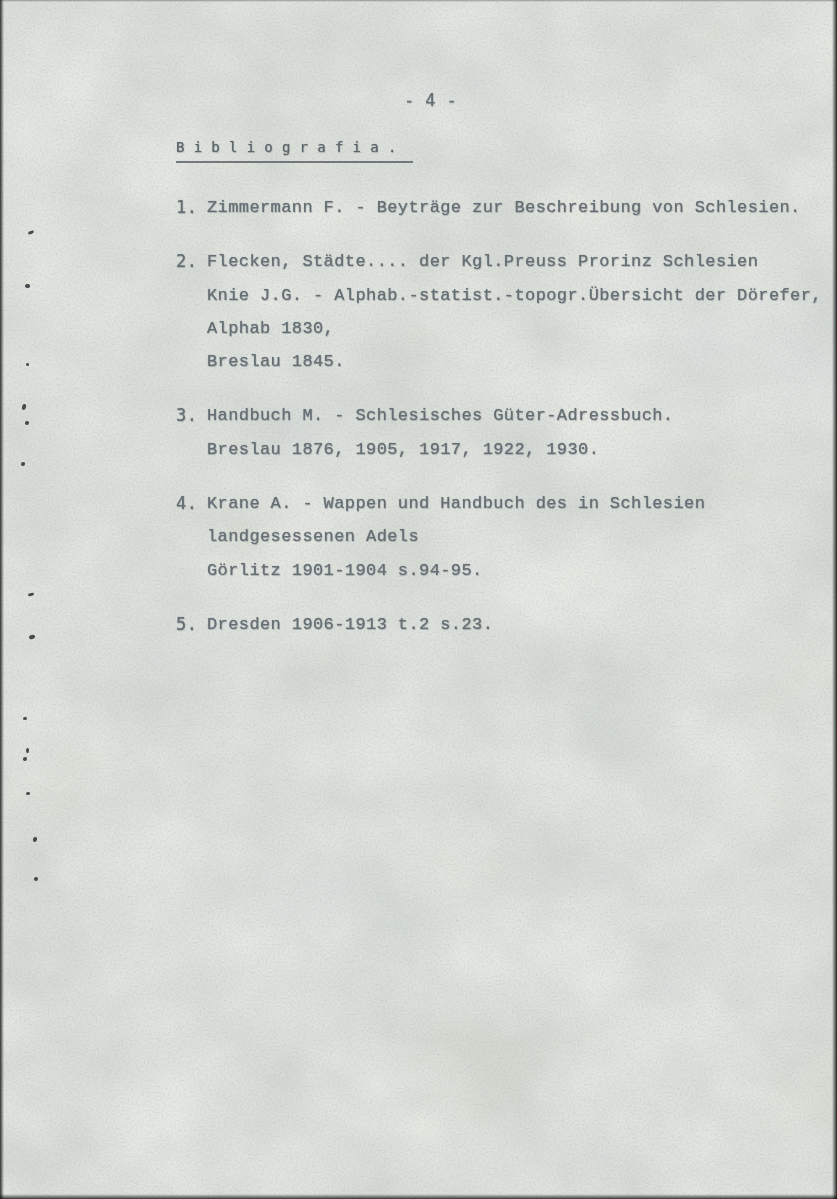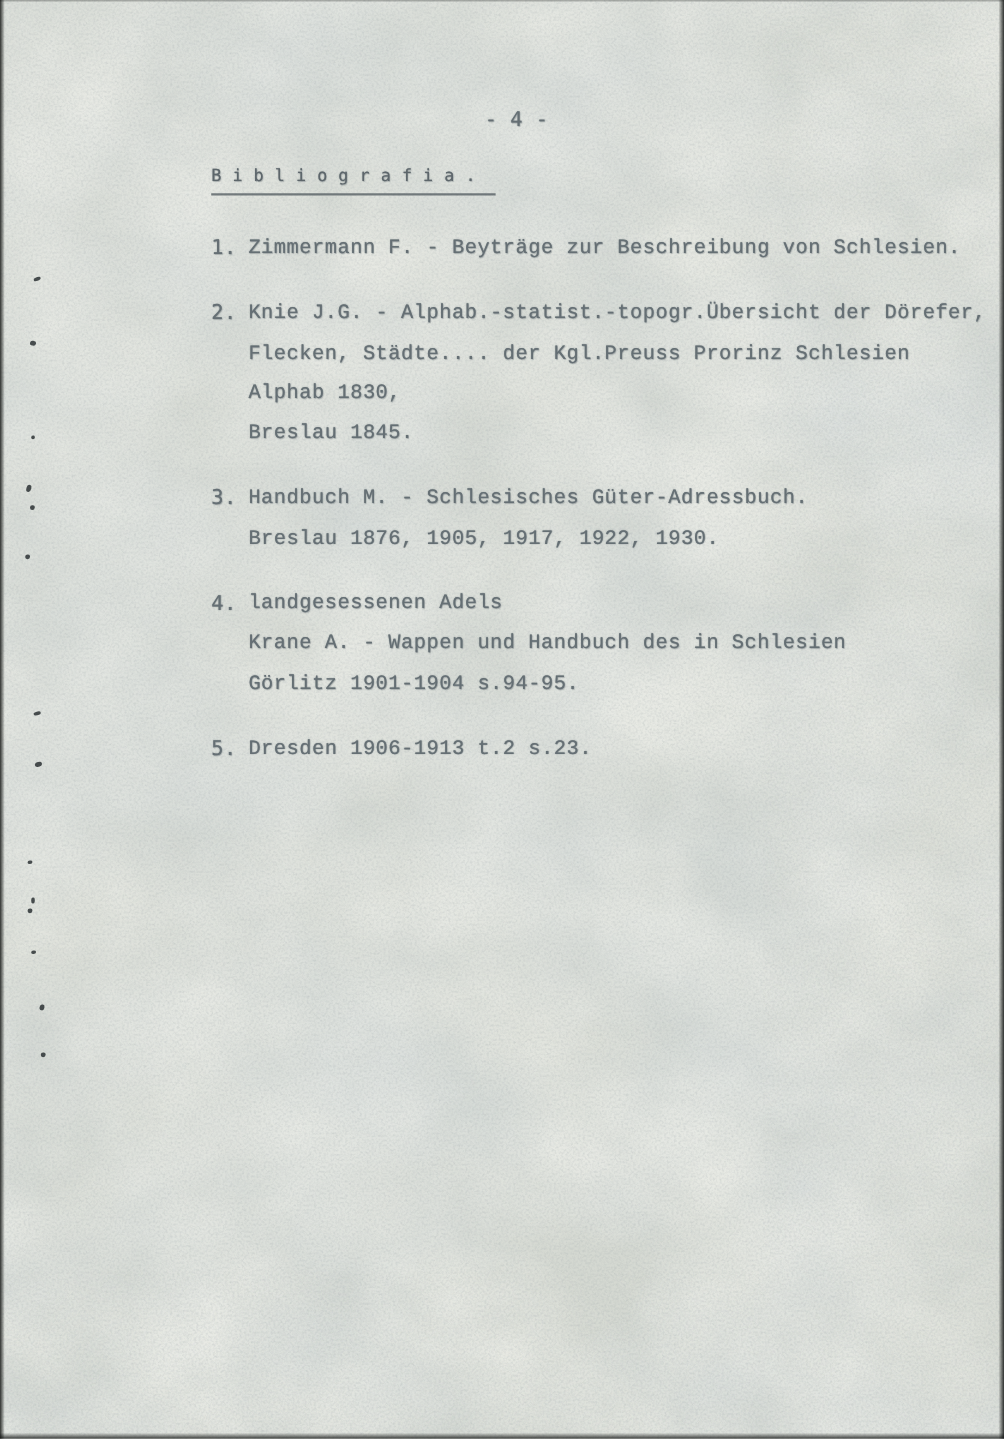--- a/index.html
+++ b/index.html
@@ -87,38 +87,38 @@
     <ol class="entries">
       <li class="entry">
         <span class="typed num">1.</span>
         <div class="lines">
           <div class="typed line">Zimmermann F. - Beyträge zur Beschreibung von Schlesien.</div>
         </div>
       </li>
       <li class="entry">
         <span class="typed num">2.</span>
         <div class="lines">
+          <div class="typed line">Flecken, Städte.... der Kgl.Preuss Prorinz Schlesien</div>
           <div class="typed line">Knie J.G. - Alphab.-statist.-topogr.Übersicht der Dörefer,</div>
-          <div class="typed line">Flecken, Städte.... der Kgl.Preuss Prorinz Schlesien</div>
           <div class="typed line">Alphab 1830,</div>
           <div class="typed line">Breslau 1845.</div>
         </div>
       </li>
       <li class="entry">
         <span class="typed num">3.</span>
         <div class="lines">
           <div class="typed line">Handbuch M. - Schlesisches Güter-Adressbuch.</div>
           <div class="typed line">Breslau 1876, 1905, 1917, 1922, 1930.</div>
         </div>
       </li>
       <li class="entry">
         <span class="typed num">4.</span>
         <div class="lines">
+          <div class="typed line">Krane A. - Wappen und Handbuch des in Schlesien</div>
           <div class="typed line">landgesessenen Adels</div>
-          <div class="typed line">Krane A. - Wappen und Handbuch des in Schlesien</div>
           <div class="typed line">Görlitz 1901-1904 s.94-95.</div>
         </div>
       </li>
       <li class="entry">
         <span class="typed num">5.</span>
         <div class="lines">
           <div class="typed line">Dresden 1906-1913 t.2 s.23.</div>
         </div>
       </li>
     </ol>

